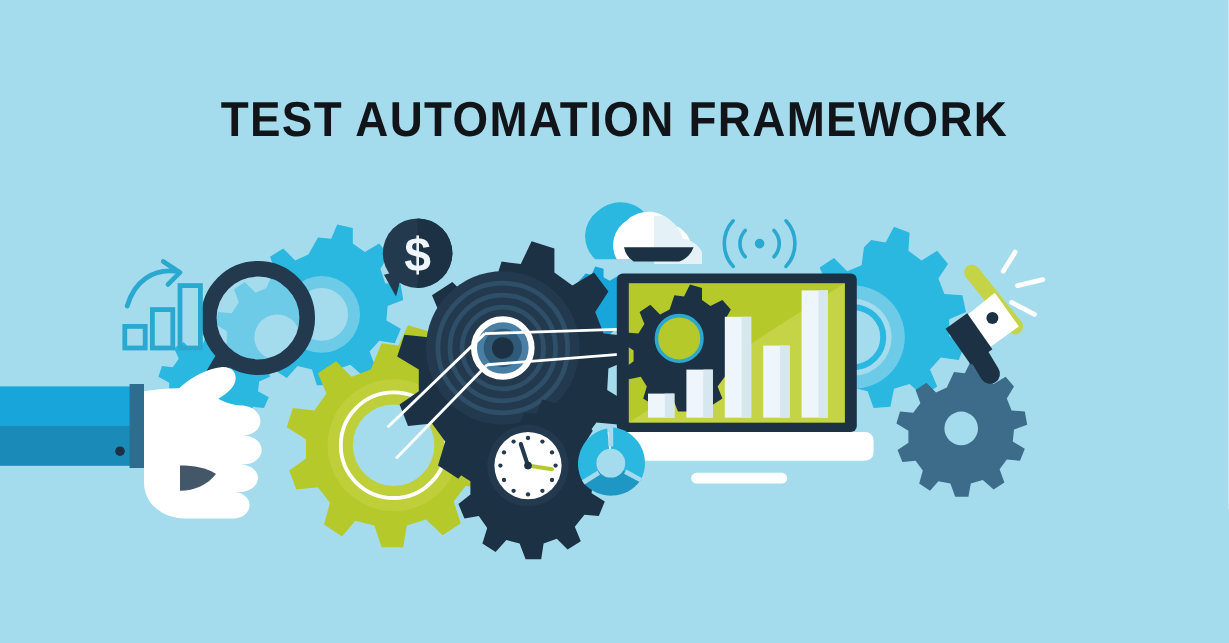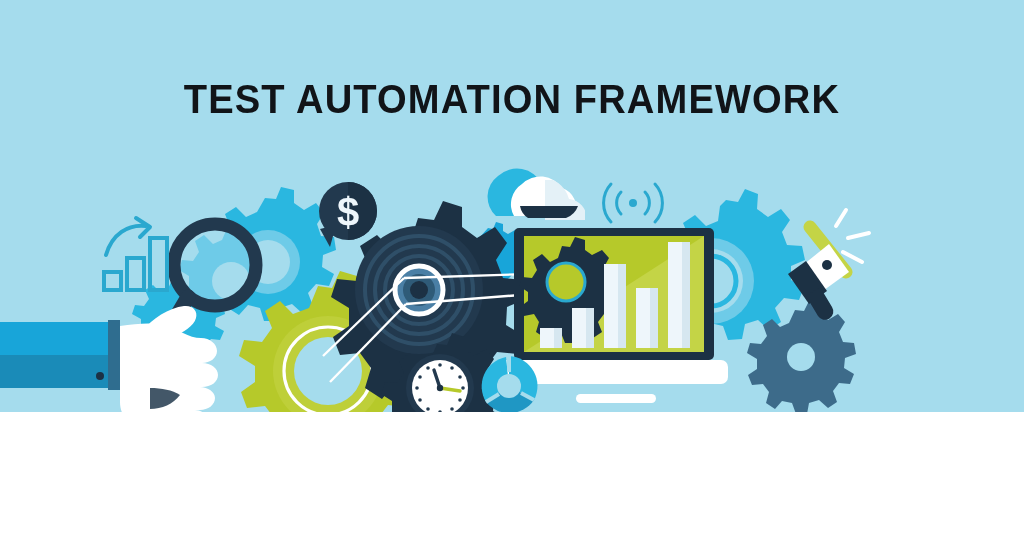--- a/index.html
+++ b/index.html
@@ -6,21 +6,21 @@
     margin: 0;
     padding: 0;
     background: #ffffff;
   }
   body {
     font-family: "Liberation Sans", sans-serif;
   }
   #banner {
     position: relative;
     width: 1024px;
-    height: 412px;
+    height: 536px;
     overflow: hidden;
     background: #a5dced;
   }
   #title {
     position: absolute;
     left: 0;
     top: 52px;
     width: 1024px;
     text-align: center;
     font-family: "Liberation Sans", sans-serif;

